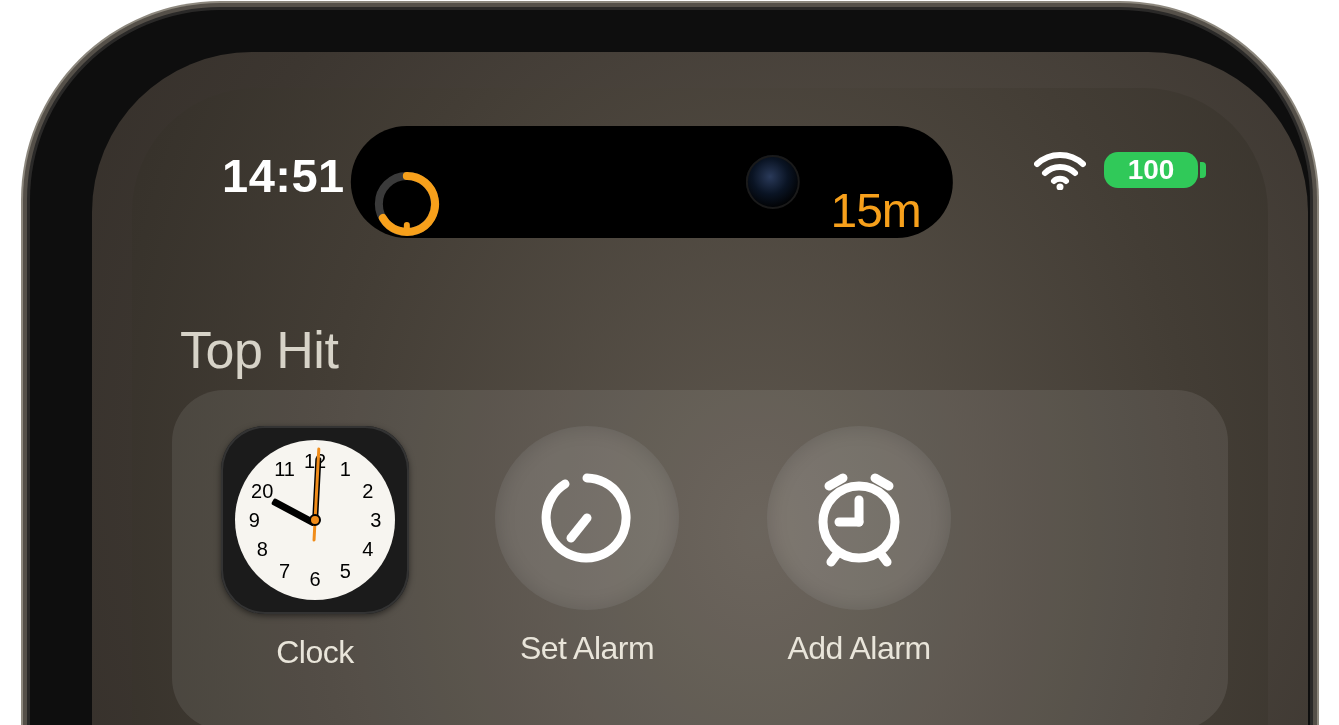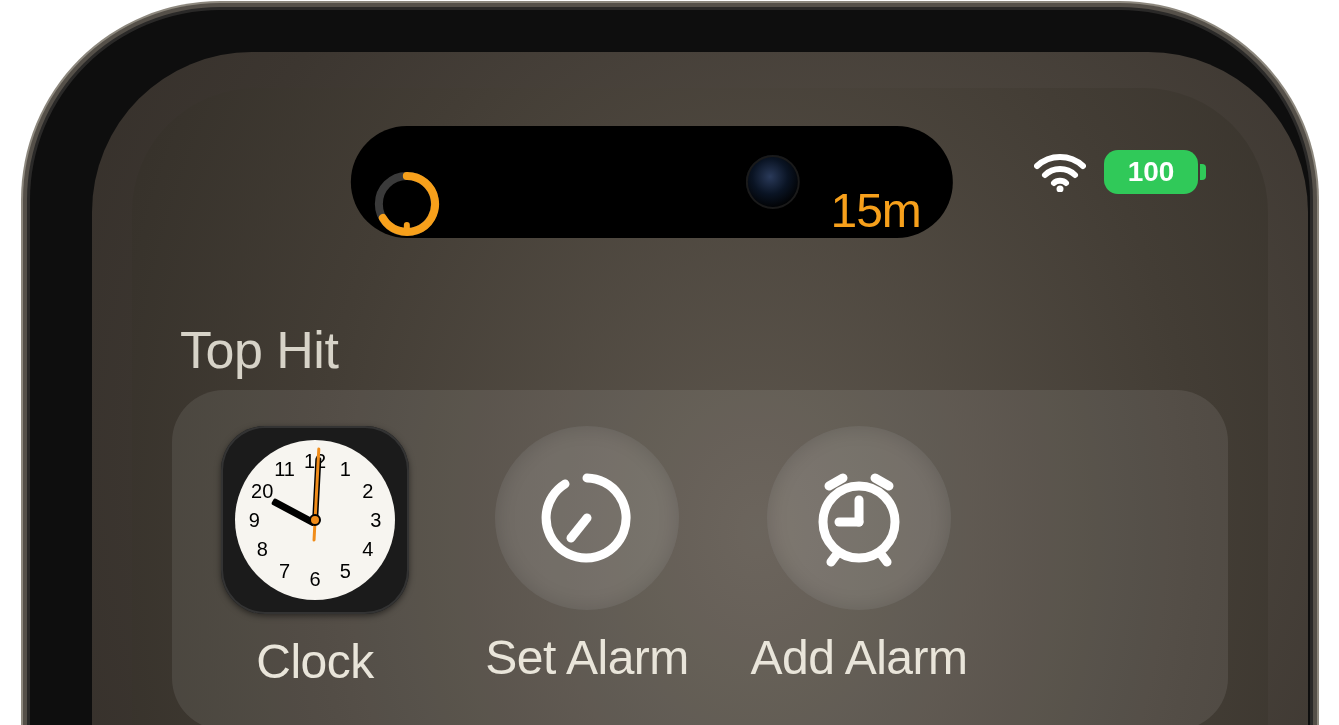--- a/index.html
+++ b/index.html
@@ -112,21 +112,21 @@
     position: absolute;
     top: 62px;
     right: 70px;
     display: flex;
     align-items: center;
     gap: 18px;
   }
   .wifi-icon { width: 52px; height: 40px; }
   .battery-pill {
     min-width: 94px;
-    height: 44px;
+    height: 36px;
     background: #30c959;
     border-radius: 14px;
     display: flex;
     align-items: center;
     justify-content: center;
     position: relative;
     padding: 0 6px;
   }
   .battery-pill::after {
     content:"";
@@ -175,21 +175,21 @@
   }
   .hit-icon-wrap {
     width: 184px; height: 184px;
     border-radius: 50%;
     background: rgba(255,255,255,0.12);
     display:flex; align-items:center; justify-content:center;
     box-shadow: inset 0 0 20px rgba(0,0,0,0.15);
   }
   .hit-label {
     margin-top: 20px;
-    font-size: 48px;
+    font-size: 32px;
     font-weight: 400;
     color: #e9e5da;
     white-space: nowrap;
     letter-spacing: -0.5px;
   }
 
   
   .clock-tile {
     width: 188px; height: 188px;
     background: #1b1b1b;
@@ -235,20 +235,21 @@
 </style>
 </head>
 <body>
 
 <div class="side-button"></div>
 
 <div class="device-frame">
   <div class="inner-bezel">
     <div class="screen">
 
+      <div class="status-left">14:51</div>
 
       <div class="dynamic-island">
         <div class="di-timer-ring">
           <svg viewBox="0 0 68 68">
             <circle cx="34" cy="34" r="28" stroke="#3a3a3a" stroke-width="8" fill="none"></circle>
             <path d="M34 6 A28 28 0 1 1 10 48" stroke="#f7a01b" stroke-width="8" fill="none" stroke-linecap="round"></path>
             <line x1="34" y1="55" x2="34" y2="62" stroke="#f7a01b" stroke-width="6" stroke-linecap="round"></line>
           </svg>
         </div>
         <div class="camera-dot"></div>

